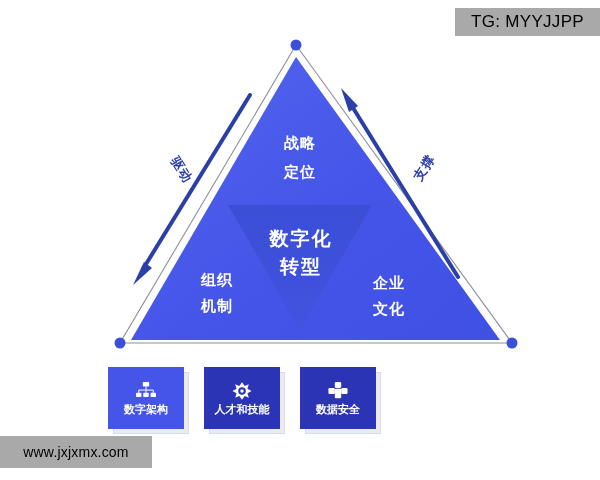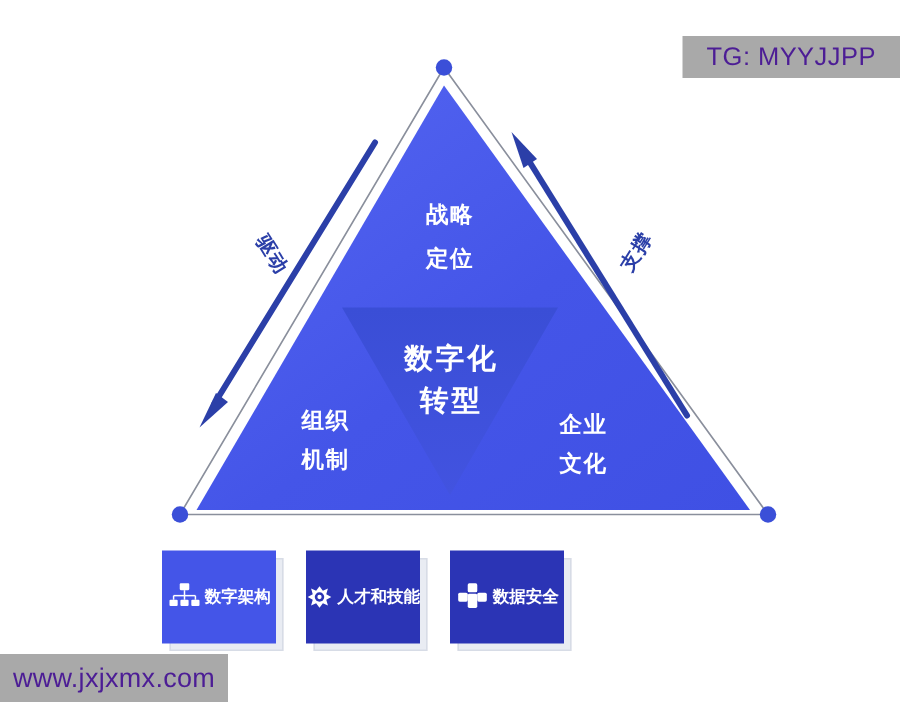--- a/index.html
+++ b/index.html
@@ -80,21 +80,21 @@
     box-sizing: border-box;
   }
   .card {
     position: absolute;
     left: 0;
     top: 0;
     width: 76px;
     height: 62px;
     box-sizing: border-box;
     display: flex;
-    flex-direction: row;
+    flex-direction: column;
     align-items: center;
     justify-content: center;
     gap: 3px;
     color: #ffffff;
   }
   .card.light { background: #4455e8; }
   .card.dark  { background: #2b34b5; font-family: Liberation Serif, serif; }
 
   .card-icon {
     width: 22px;
@@ -106,41 +106,40 @@
     font-weight: bold;
     line-height: 1;
     white-space: nowrap;
     letter-spacing: 0px;
   }
 
   
   .watermark {
     position: absolute;
     background: #a9a9a9;
-    color: #4c1d95;
+    color: #000000;
     font-family: "Liberation Sans", "DejaVu Sans", sans-serif;
     display: flex;
     align-items: center;
     justify-content: center;
-    margin-top: 16px;
   }
   #wm-top {
     right: 0px;
     top: 8px;
     width: 145px;
     height: 28px;
     font-size: 17px;
     letter-spacing: 0.3px;
   }
   #wm-bottom {
     left: 0px;
     bottom: 12px;
     width: 152px;
     height: 32px;
-    font-size: 18px;
+    font-size: 14px;
     letter-spacing: 0.2px;
   }
 </style>
 </head>
 <body>
 
 <div id="stage">
 
   <svg id="diagram" viewBox="0 0 600 480">
     <defs>

